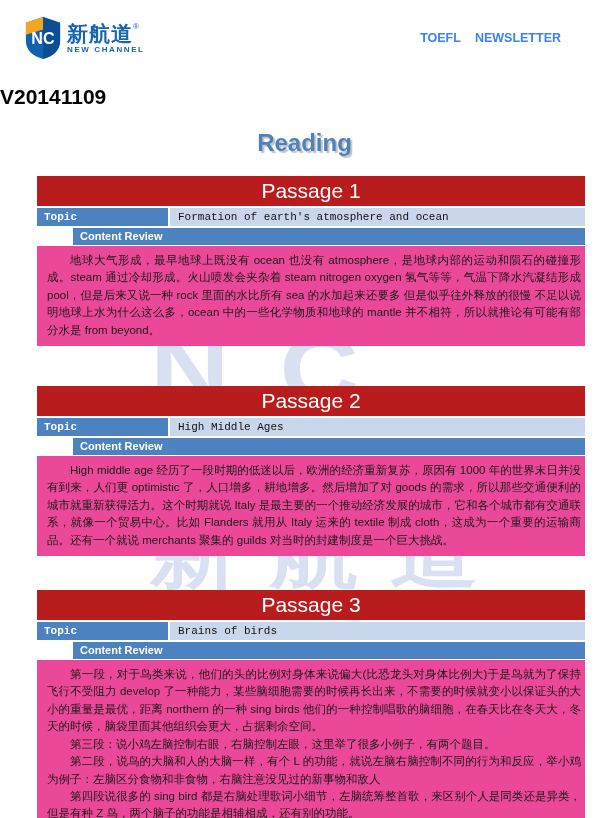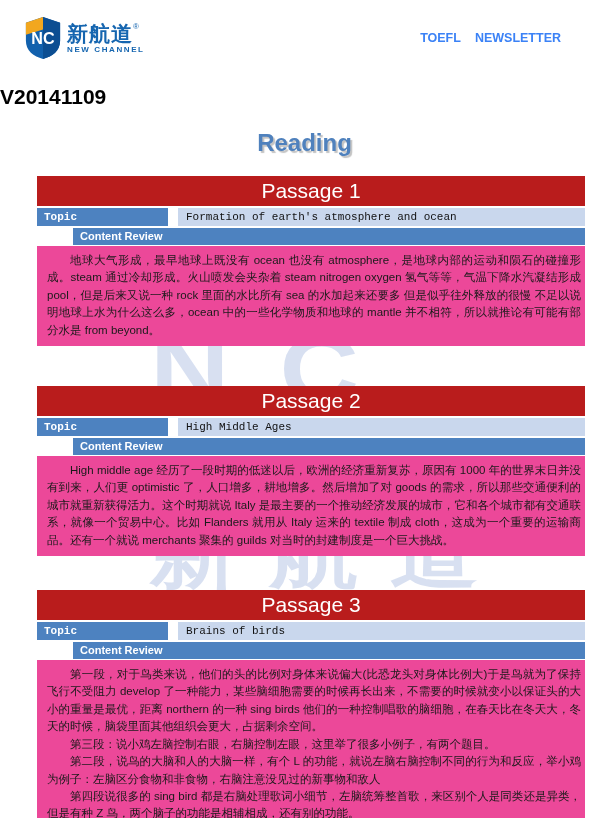--- a/index.html
+++ b/index.html
@@ -48,21 +48,21 @@
     height: 30px; line-height: 30px;
     text-align: center; font-size: 21px;
   }
   .topic-row { display: flex; margin-top: 2px; font-family: Liberation Mono, monospace; }
   .topic-label {
     width: 131px; background: #4d82c0; color: #ffffff;
     font-size: 11px; font-weight: bold;
     padding: 3px 0 3px 7px;
   }
   .topic-value {
-    flex: 1; margin-left: 10px; background: #c9d7ed; color: #111;
+    flex: 1; margin-left: 2px; background: #c9d7ed; color: #111;
     font-size: 11px; padding: 3px 0 3px 8px;
   }
   .content-review-bar {
     margin-top: 2px; background: #4d82c0; color: #ffffff;
     font-size: 11px; font-weight: bold;
     padding: 2px 0 3px 7px;
     margin-left: 36px;
   }
   .content-area {
     margin-top: 1px; background: #ec4899;

